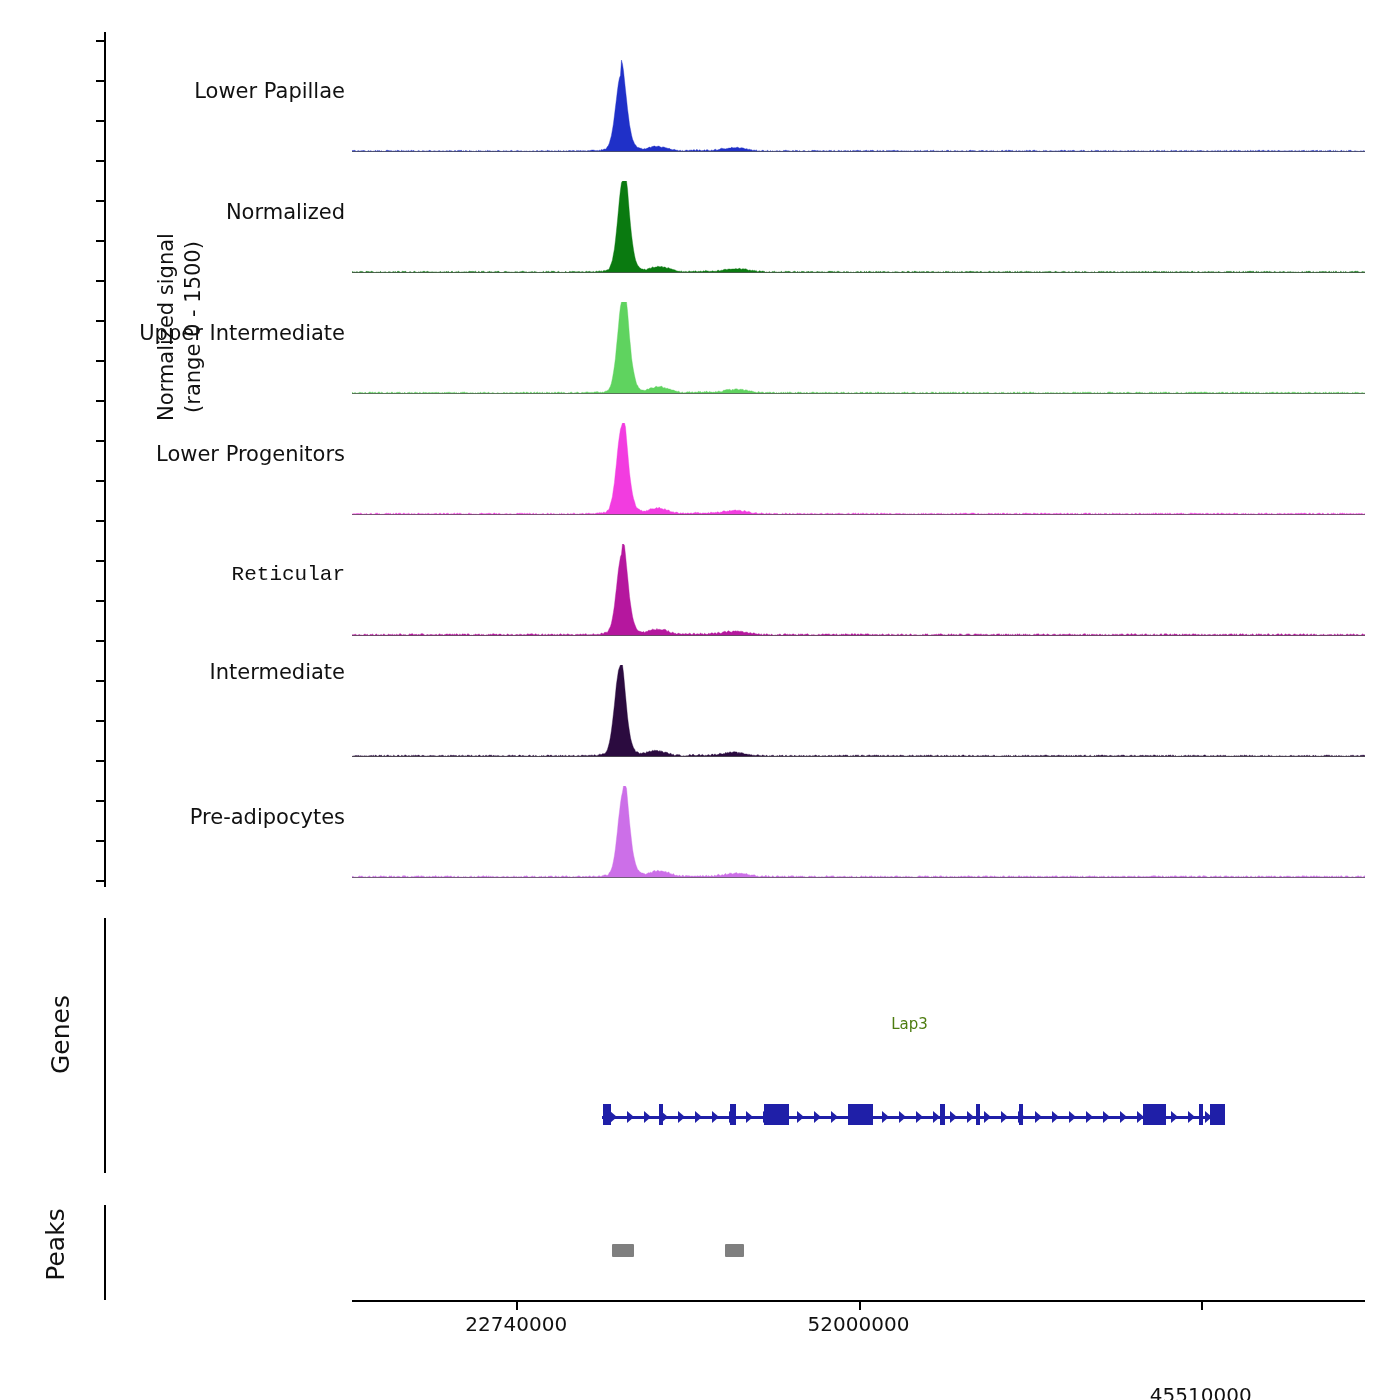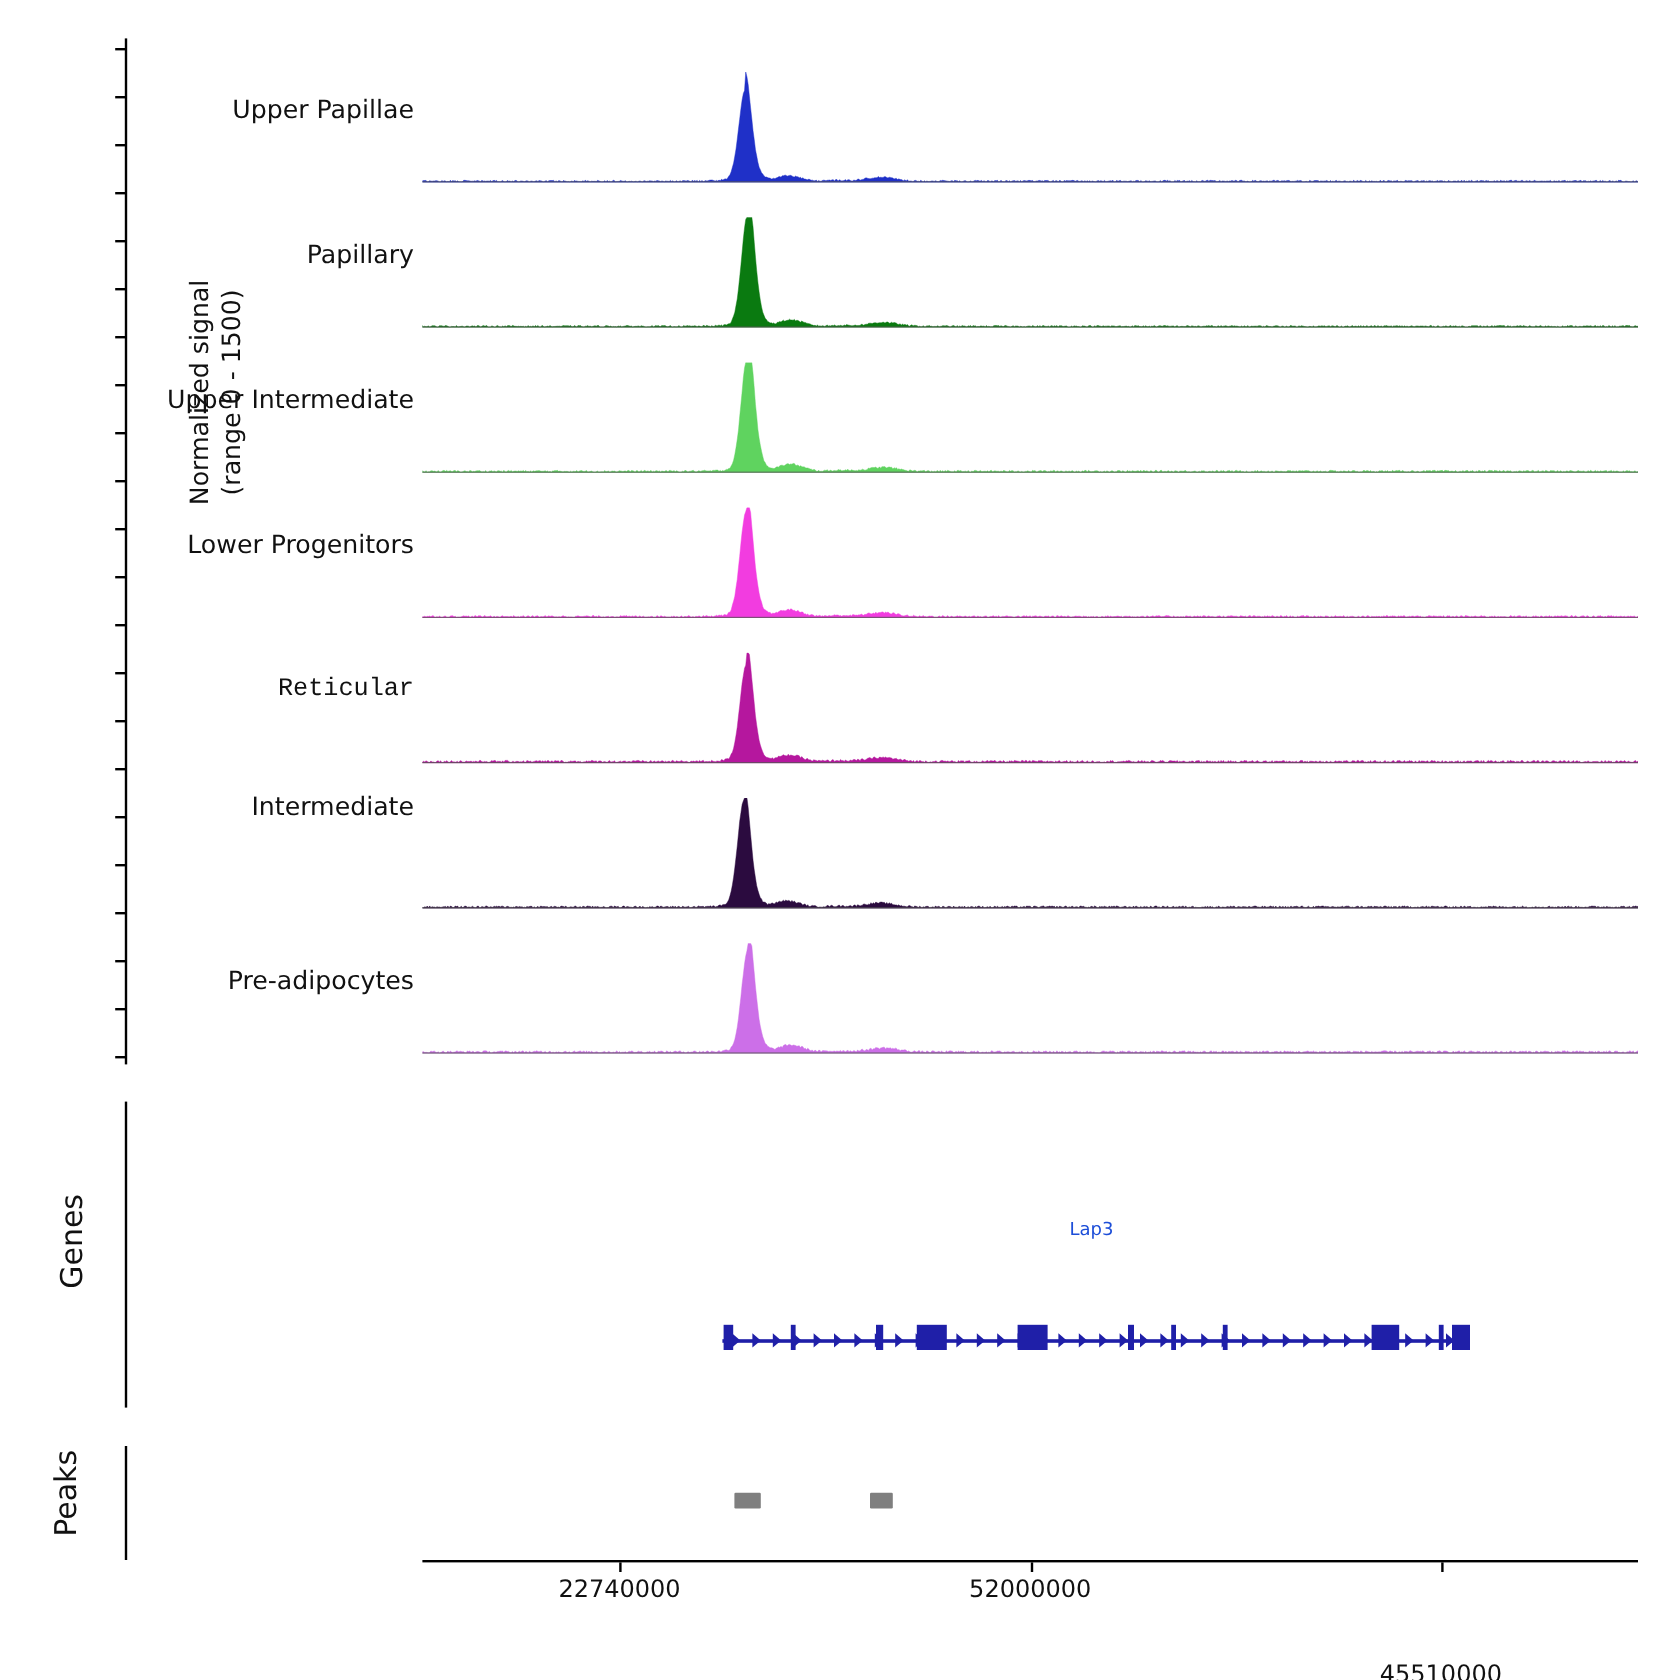--- a/index.html
+++ b/index.html
@@ -99,21 +99,21 @@
     font-size: 21px;
     color: #111;
     white-space: nowrap;
     text-align: right;
   }
 
   
   .gene-name {
     position: absolute;
     font-size: 15px;
-    color: #1d4ed8;
+    color: #4d7c0f;
     white-space: nowrap;
   }
   .gene-track {
     position: absolute;
   }
 
   
   .peak {
     position: absolute;
     background: #7f7f7f;
@@ -295,20 +295,20 @@
   <div class="xaxis-line" style="left:352px; top:1300px; width:1013px;"></div>
   <div id="xticks">
       <div class="xtick" style="left: 516.27px; top: 1302px;"></div>
       <div class="xticklabel" style="left: 516.27px; top: 1312px;">22740000</div>
       <div class="xtick" style="left: 858.5px; top: 1302px;"></div>
       <div class="xticklabel" style="left: 858.5px; top: 1312px;">52000000</div>
       <div class="xtick" style="left: 1200.73px; top: 1302px;"></div>
       <div class="xticklabel" style="left: 1200.73px; top: 1383px;">45510000</div>
     </div>
 
-<div class="track-label" style="right: 1055px; top: 79px;">Upper Papillae</div>
-    <div class="track-label" style="right: 1055px; top: 200px;">Papillary</div>
+<div class="track-label" style="right: 1055px; top: 79px;">Lower Papillae</div>
+    <div class="track-label" style="right: 1055px; top: 200px;">Normalized</div>
     <div class="track-label" style="right: 1055px; top: 321px;">Upper Intermediate</div>
     <div class="track-label" style="right: 1055px; top: 442px;">Lower Progenitors</div>
     <div class="track-label" style="right: 1055px; top: 563px; font-family: Liberation Mono, monospace;">Reticular</div>
     <div class="track-label" style="right: 1055px; top: 660px;">Intermediate</div>
     <div class="track-label" style="right: 1055px; top: 805px;">Pre-adipocytes</div>
   </div>
 
 </body></html>

